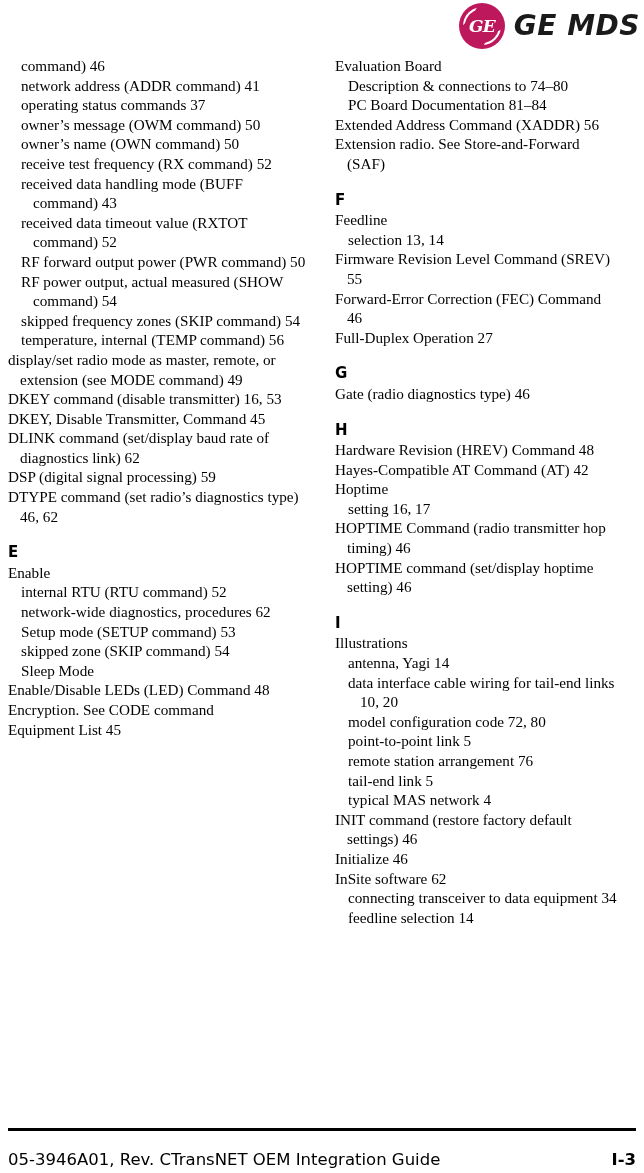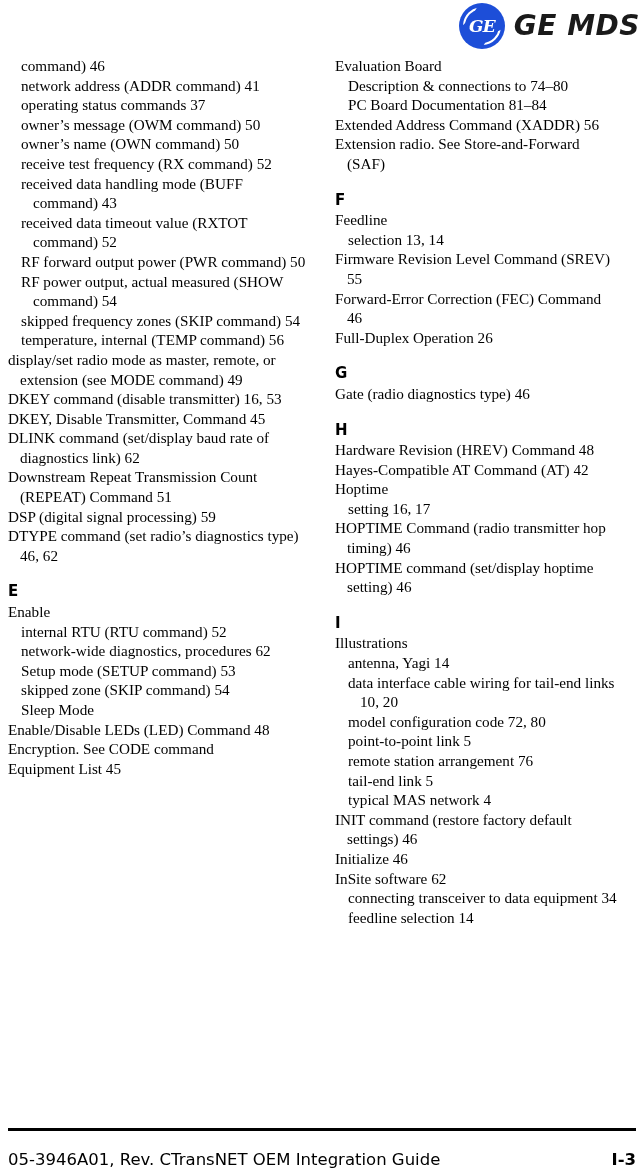--- a/index.html
+++ b/index.html
@@ -30,21 +30,21 @@
     right: 4px;
     top: 3px;
     display: flex;
     align-items: center;
     gap: 9px;
   }
   #ge-monogram {
     width: 46px;
     height: 46px;
     border-radius: 50%;
-    background: #1d4ed8;
+    background: #be185d;
     position: relative;
     flex: 0 0 auto;
     overflow: hidden;
   }
   
   #ge-monogram .ring {
     position: absolute;
     left: 4px;
     top: 4px;
     width: 38px;
@@ -190,21 +190,20 @@
       <div class="entry lvl1">received data handling mode (BUFF command)  43</div>
       <div class="entry lvl1">received data timeout value (RXTOT command)  52</div>
       <div class="entry lvl1">RF forward output power (PWR command)  50</div>
       <div class="entry lvl1">RF power output, actual measured (SHOW command)  54</div>
       <div class="entry lvl1">skipped frequency zones (SKIP command)  54</div>
       <div class="entry lvl1">temperature, internal (TEMP command)  56</div>
       <div class="entry lvl0">display/set radio mode as master, remote, or extension (see MODE command)  49</div>
       <div class="entry lvl0">DKEY command (disable transmitter)  16, 53</div>
       <div class="entry lvl0">DKEY, Disable Transmitter, Command  45</div>
       <div class="entry lvl0">DLINK command (set/display baud rate of diagnostics link)  62</div>
-      <div class="entry lvl0">Downstream Repeat Transmission Count (REPEAT) Command  51</div>
       <div class="entry lvl0">DSP (digital signal processing)  59</div>
       <div class="entry lvl0">DTYPE command (set radio’s diagnostics type)  46, 62</div>
       <div class="letter-heading">E</div>
       <div class="entry lvl0">Enable</div>
       <div class="entry lvl1">internal RTU (RTU command)  52</div>
       <div class="entry lvl1">network-wide diagnostics, procedures  62</div>
       <div class="entry lvl1">Setup mode (SETUP command)  53</div>
       <div class="entry lvl1">skipped zone (SKIP command)  54</div>
       <div class="entry lvl1">Sleep Mode</div>
       <div class="entry lvl0">Enable/Disable LEDs (LED) Command  48</div>
@@ -215,21 +214,21 @@
       <div class="entry lvl0">Evaluation Board</div>
       <div class="entry lvl1">Description &amp; connections to  74–80</div>
       <div class="entry lvl1">PC Board Documentation  81–84</div>
       <div class="entry lvl0">Extended Address Command (XADDR)  56</div>
       <div class="entry lvl0">Extension radio. See Store-and-Forward (SAF)</div>
       <div class="letter-heading">F</div>
       <div class="entry lvl0">Feedline</div>
       <div class="entry lvl1">selection  13, 14</div>
       <div class="entry lvl0">Firmware Revision Level Command (SREV)  55</div>
       <div class="entry lvl0">Forward-Error Correction (FEC) Command  46</div>
-      <div class="entry lvl0">Full-Duplex Operation  26</div>
+      <div class="entry lvl0">Full-Duplex Operation  27</div>
       <div class="letter-heading">G</div>
       <div class="entry lvl0">Gate (radio diagnostics type)  46</div>
       <div class="letter-heading">H</div>
       <div class="entry lvl0">Hardware Revision (HREV) Command  48</div>
       <div class="entry lvl0">Hayes-Compatible AT Command (AT)  42</div>
       <div class="entry lvl0">Hoptime</div>
       <div class="entry lvl1">setting  16, 17</div>
       <div class="entry lvl0">HOPTIME Command (radio transmitter hop timing)  46</div>
       <div class="entry lvl0">HOPTIME command (set/display hoptime setting)  46</div>
       <div class="letter-heading">I</div>

